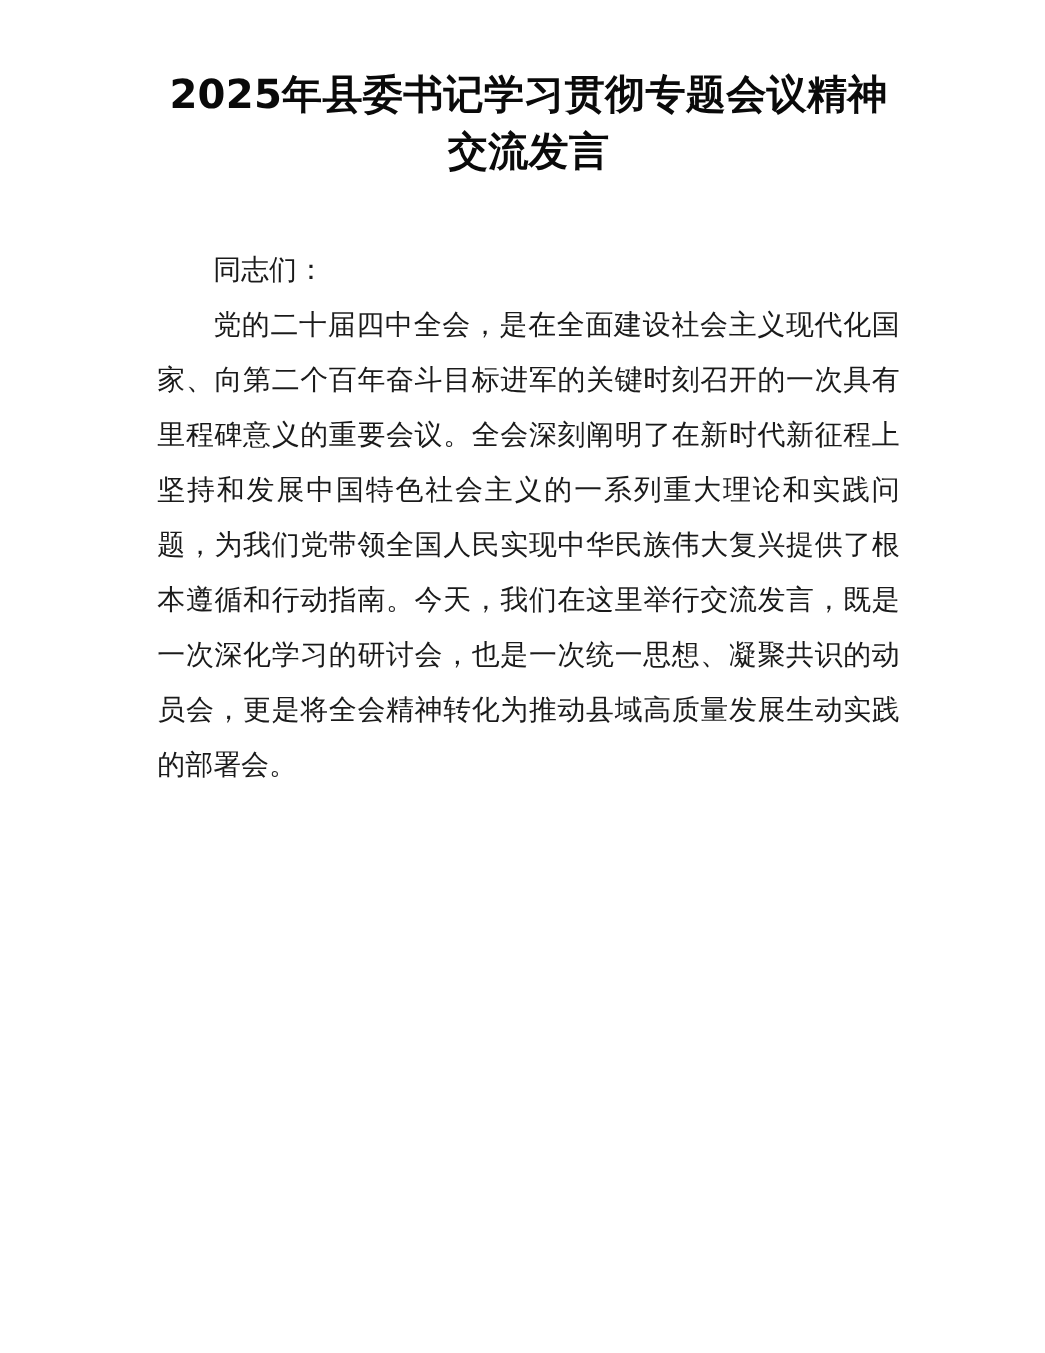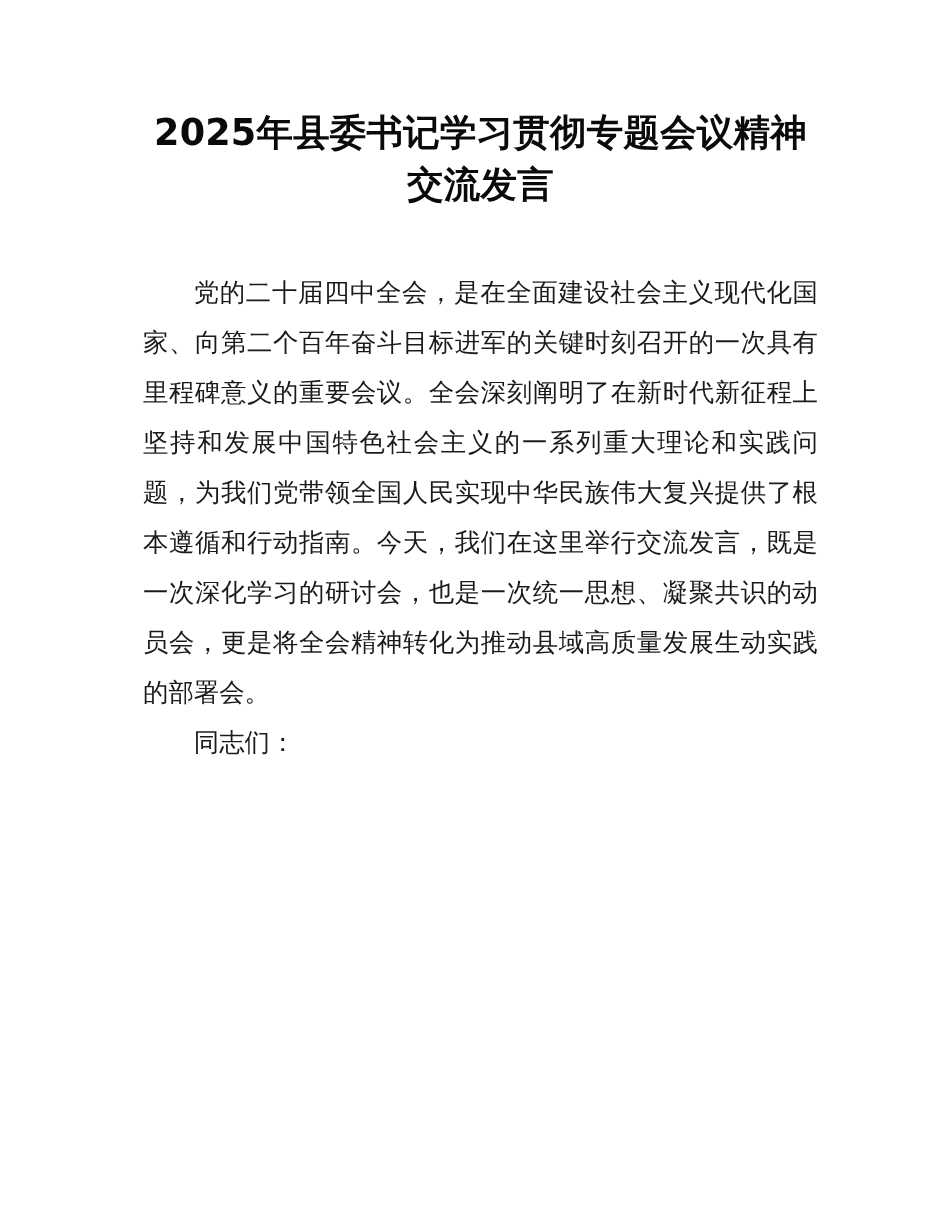--- a/index.html
+++ b/index.html
@@ -27,21 +27,21 @@
   .doc-body {
     position: absolute;
     left: 143px;
     top: 0;
     width: 675px;
   }
 
   
   .doc-title {
     margin: 0;
-    padding-top: 107px;
+    padding-top: 60px;
     font-family: "DejaVu Sans", "Liberation Sans", sans-serif;
     font-weight: 700;
     font-size: 36.5px;
     line-height: 52px;
     text-align: center;
     letter-spacing: 0.2px;
     color: #0a0a0a;
     word-break: break-all;
   }
 
@@ -76,22 +76,22 @@
 <body>
 
 <div class="page">
 
   <div class="doc-body">
 
     <h1 class="doc-title">2025年县委书记学习贯彻专题会议精神交流发言</h1>
 
     <div class="body-block">
 
+      <p class="para indent">同志们：</p>
+
       <p class="para indent">党的二十届四中全会，是在全面建设社会主义现代化国家、向第二个百年奋斗目标进军的关键时刻召开的一次具有里程碑意义的重要会议。全会深刻阐明了在新时代新征程上坚持和发展中国特色社会主义的一系列重大理论和实践问题，为我们党带领全国人民实现中华民族伟大复兴提供了根本遵循和行动指南。今天，我们在这里举行交流发言，既是一次深化学习的研讨会，也是一次统一思想、凝聚共识的动员会，更是将全会精神转化为推动县域高质量发展生动实践的部署会。</p>
-
-      <p class="para indent">同志们：</p>
 
 
     </div>
 
   </div>
 
 </div>
 
 </body></html>

